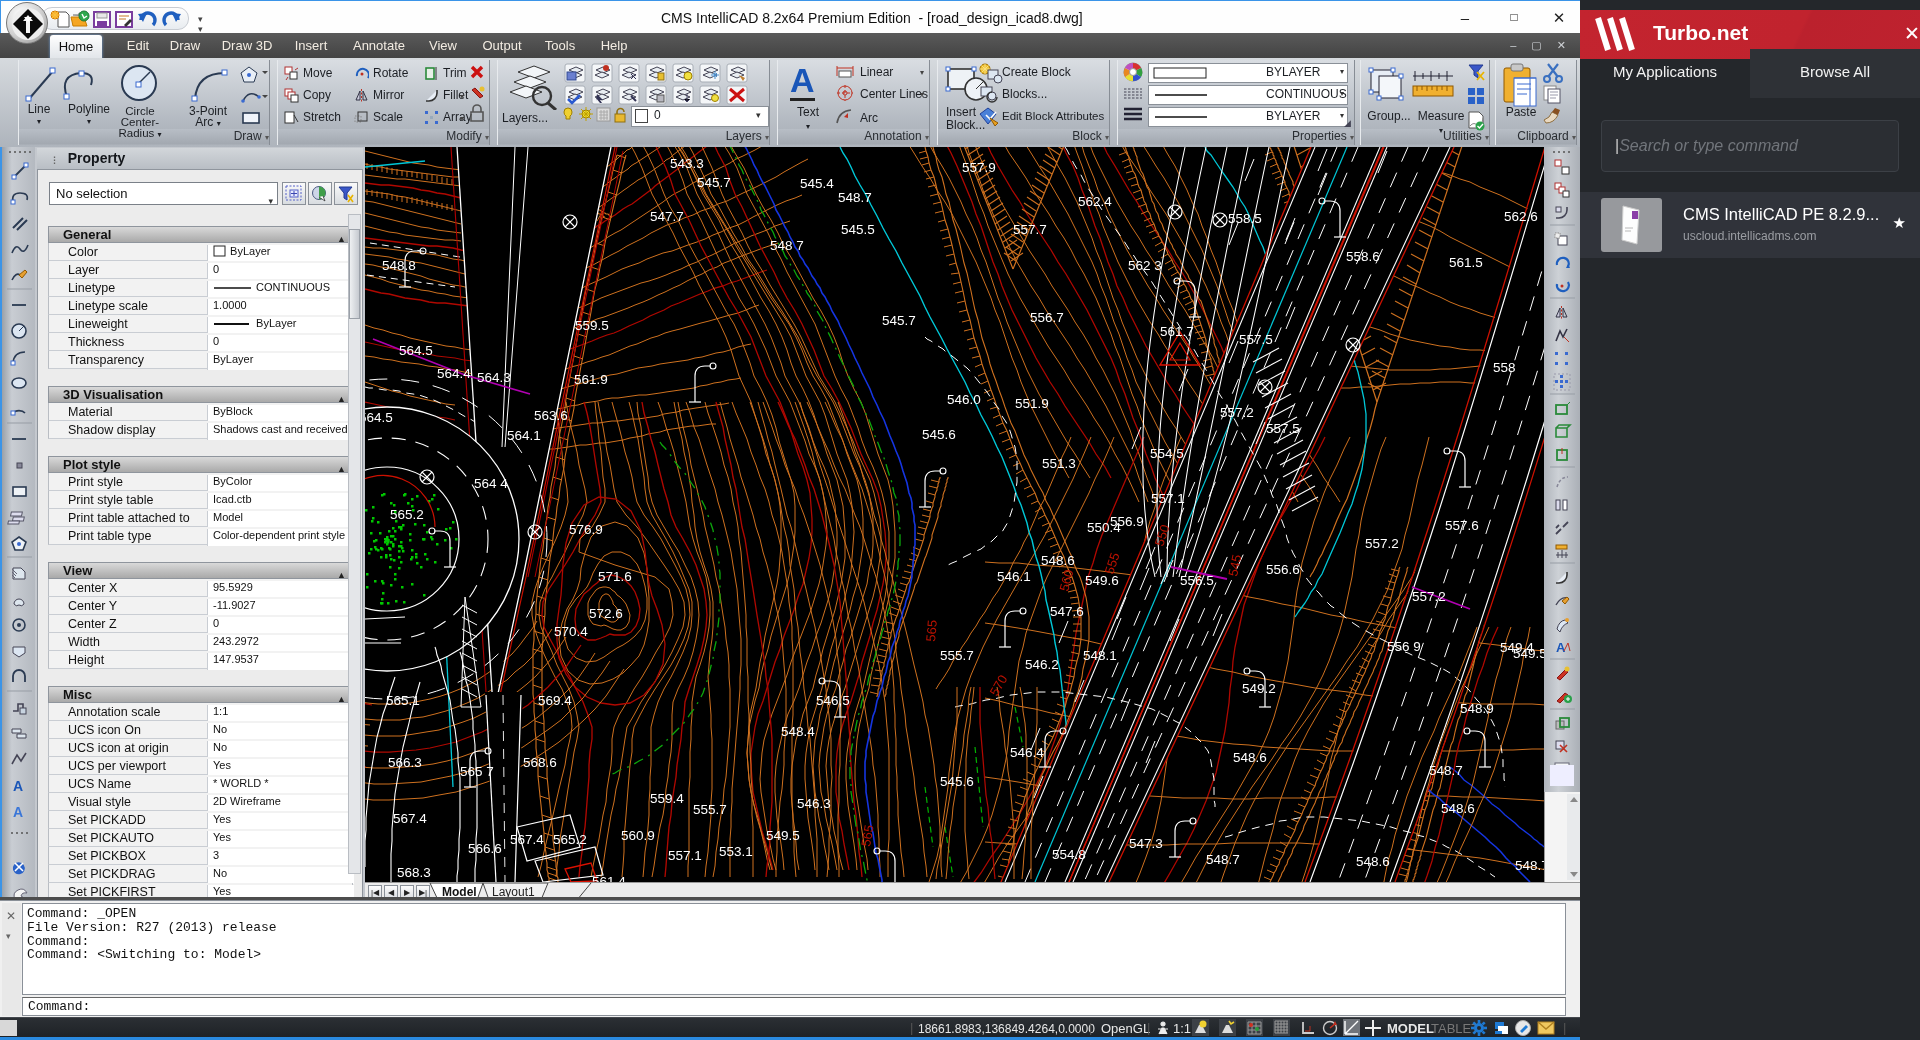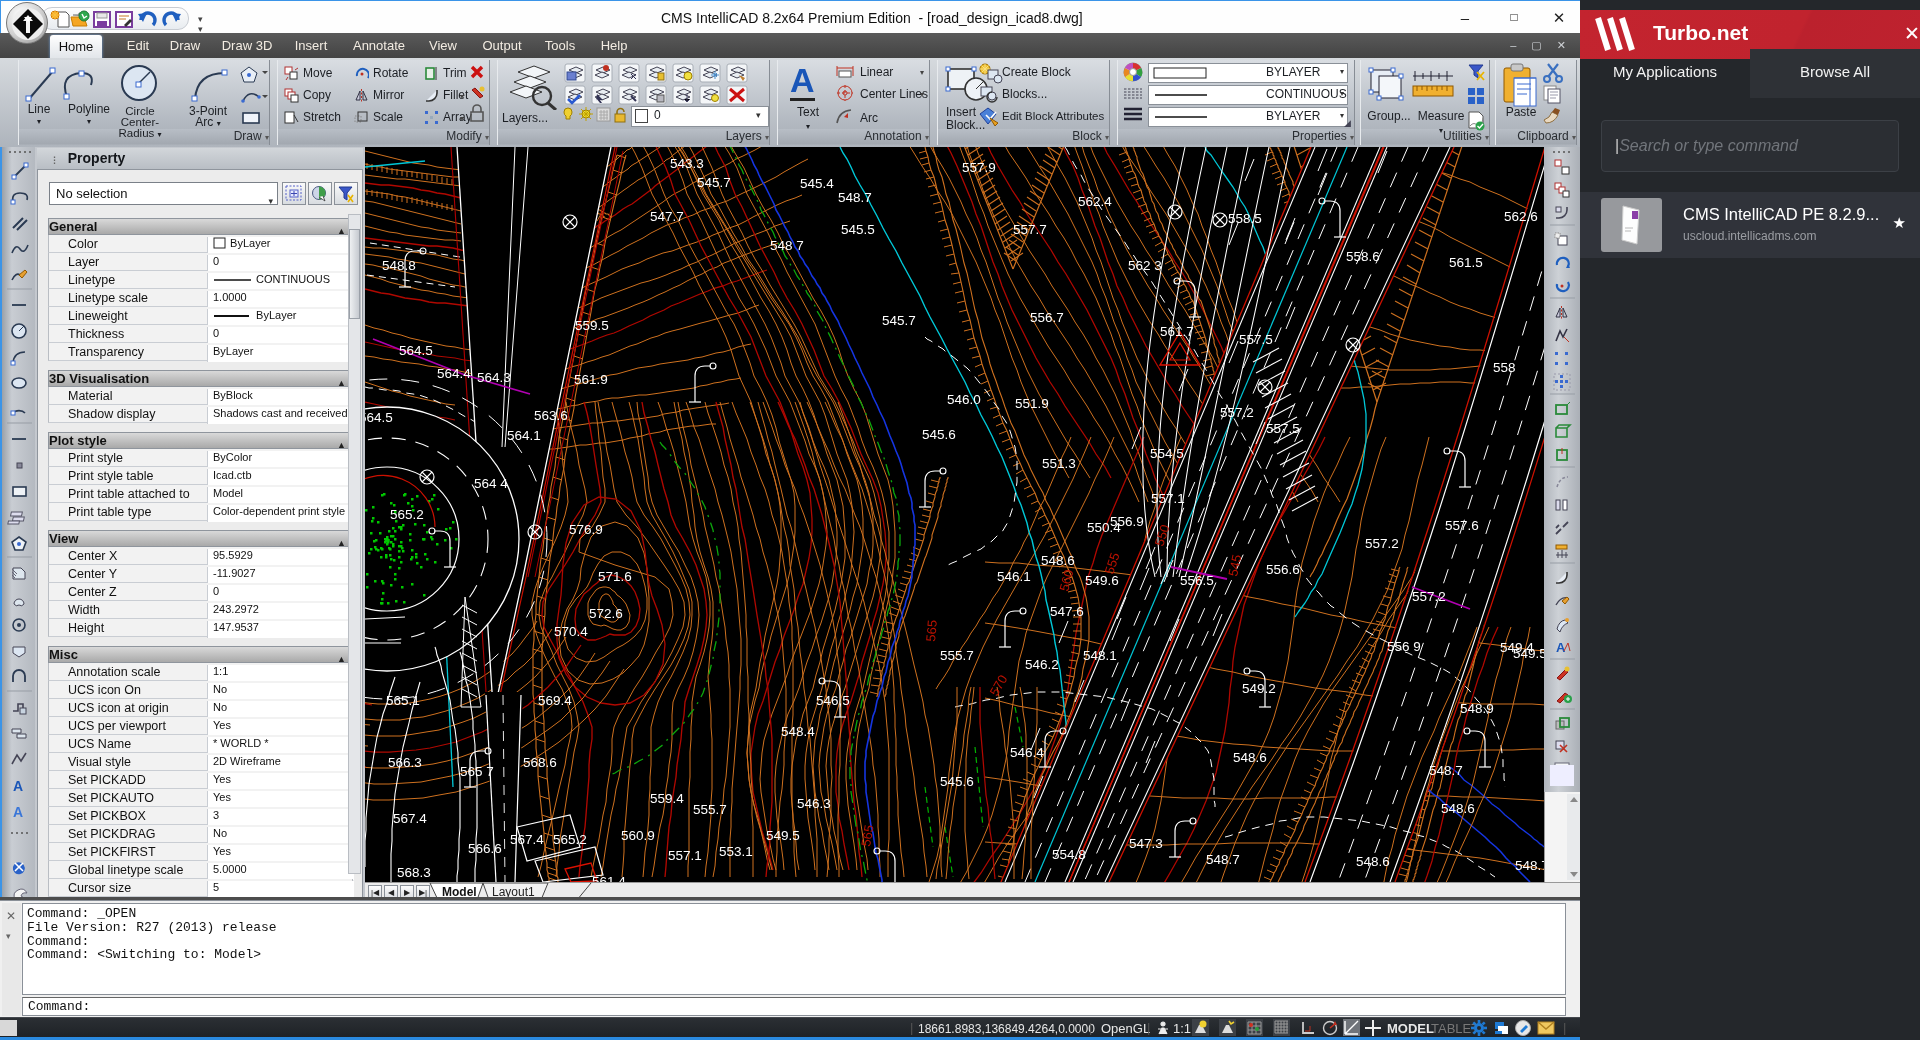--- a/index.html
+++ b/index.html
@@ -23,21 +23,21 @@
 #lefttools{position:absolute;left:0;top:147px;width:35px;height:753px;background:linear-gradient(90deg,#9aa0a8,#c9cdd3 30%,#b4b9c0);border-left:2px solid #3b94e8}
 #righttools{position:absolute;left:1544px;top:147px;width:36px;height:645px;background:linear-gradient(90deg,#b0b5bc,#cdd1d6 40%,#aaafb6)}
 #rtbottom{position:absolute;left:1544px;top:792px;width:36px;height:225px;background:#f4f4f4;border-left:1px solid #999}
 #propwrap{position:absolute;left:35px;top:147px;width:330px;height:753px;background:#c4c8ce}
 #proptitle{position:absolute;left:2px;top:1px;width:326px;height:33px;background:linear-gradient(#d2d6da,#aab0b8);font-size:14px;font-weight:bold;color:#13161a;line-height:21px;padding-left:13px}
 #propbody{position:absolute;left:2px;top:22px;width:326px;height:731px;background:#ececec;border:1px solid #8f959d}
 #nosel{position:absolute;left:11px;top:12px;width:229px;height:23px;background:#fff;border:1px solid #7a8088;font-size:13px;color:#111;line-height:21px;padding-left:6px}
 #nosel .dda{position:absolute;right:4px;top:8px;font-size:9px;color:#333}
 .pbtn{position:absolute;top:12px;width:24px;height:23px;background:linear-gradient(#fafafa,#d8dce0);border:1px solid #8a9098}
 #proptable{position:absolute;left:10px;top:44px;width:305px}
-.sech{position:relative;height:17px;background:linear-gradient(#d9d9d9,#a9a9a9);border:1px solid #8f959d;font-size:13px;font-weight:bold;color:#111;line-height:16px;padding-left:0;margin-top:4px}
+.sech{position:relative;height:17px;background:linear-gradient(#d9d9d9,#a9a9a9);border:1px solid #8f959d;font-size:13px;font-weight:bold;color:#111;line-height:16px;padding-left:14px;margin-top:12px}
 .sech .up{position:absolute;right:6px;top:4px;font-size:9px;color:#222}
 .prow{position:relative;height:18px;border-left:1px solid #b9bdc3;border-right:1px solid #b9bdc3;border-bottom:1px solid #c9cdd3;font-size:12.5px;color:#111;background:#f2f2f2}
 .prow .k{position:absolute;left:19px;top:2px;font-size:12.5px;white-space:nowrap}
 .prow .v{position:absolute;left:158px;top:2px;width:147px;height:17px;background:#fff;padding-left:5px;border-left:1px solid #c9cdd3;font-size:11px;white-space:nowrap;overflow:hidden}
 .gap{height:5px}
 #propscroll{position:absolute;right:1px;top:44px;width:13px;height:660px;background:#e4e6e9;border:1px solid #b9bdc3}
 #propthumb{position:absolute;left:0px;top:14px;width:11px;height:90px;background:linear-gradient(90deg,#eef0f2,#c6cad0);border:1px solid #9aa0a8}
 #viewport{position:absolute;left:365px;top:147px;width:1179px;height:735px;background:#000;overflow:hidden}
 #tabbar{position:absolute;left:365px;top:882px;width:1215px;height:18px;background:#ececec;border-top:1px solid #999}
 .tabarrow{position:absolute;top:2px;width:14px;height:14px;background:linear-gradient(#fdfdfd,#dcdfe3);border:1px solid #8a9098;font-size:8px;text-align:center;line-height:13px;color:#222}

